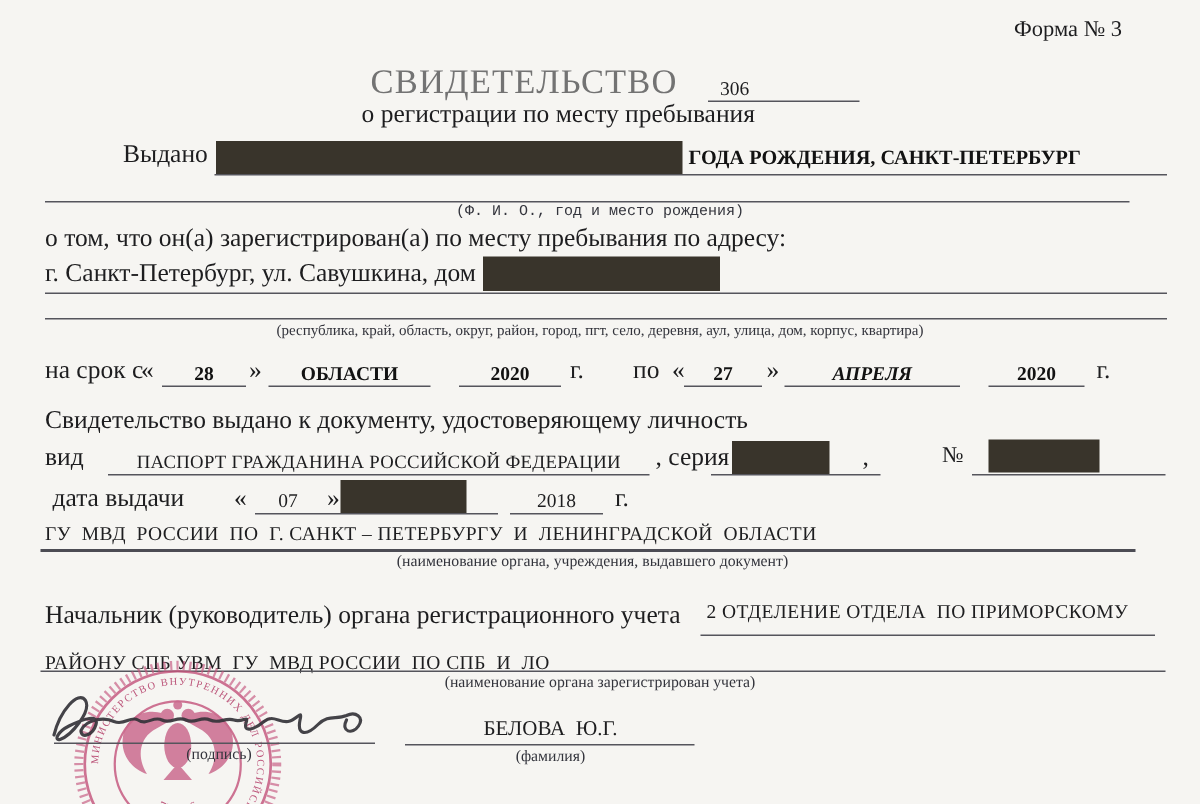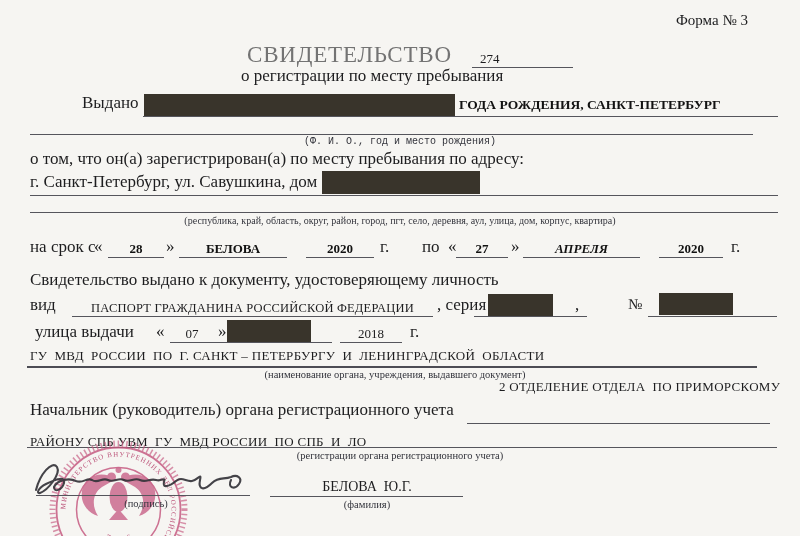--- a/index.html
+++ b/index.html
@@ -30,21 +30,21 @@
   .over{z-index:4;}
 </style>
 </head>
 <body>
 
 <div class="page">
 
   <div class="abs t15" style="left:676px;top:12px;">Форма № 3</div>
   <div class="abs title" style="left:247px;top:42px;">СВИДЕТЕЛЬСТВО</div>
   <div class="cell" style="left:472px;top:46px;width:101px;height:21px;justify-content:flex-start;">
-    <span class="t13" style="text-align:left;padding-left:8px;">274</span>
+    <span class="t13" style="text-align:left;padding-left:8px;">306</span>
   </div>
   <div class="abs t17" style="left:241px;top:66px;">о регистрации по месту пребывания</div>
 
   <div class="abs t17" style="left:82px;top:93px;">Выдано</div>
   <div class="rule" style="left:143px;top:116px;width:635px;"></div>
   <div class="redact" style="left:144px;top:94px;width:311px;height:22px;"></div>
   <div class="abs bold" style="left:459px;top:97px;font-size:13.5px;">ГОДА РОЖДЕНИЯ, САНКТ-ПЕТЕРБУРГ</div>
   <div class="rule" style="left:30px;top:134px;width:723px;"></div>
   <div class="abs caption" style="left:290px;top:136px;width:220px;font-size:10px;font-family:Liberation Mono, monospace;">(Ф. И. О., год и место рождения)</div>
 
@@ -55,21 +55,21 @@
   <div class="rule" style="left:30px;top:212px;width:748px;"></div>
   <div class="abs caption" style="left:155px;top:215px;width:490px;font-size:10px;">(республика, край, область, округ, район, город, пгт, село, деревня, аул, улица, дом, корпус, квартира)</div>
 
   <div class="abs t17" style="left:30px;top:237px;">на срок с</div>
   <div class="abs t17" style="left:94px;top:237px;">«</div>
   <div class="cell" style="left:108px;top:237px;width:56px;height:20px;">
       <span class="t13 bold">28</span>
     </div>
   <div class="abs t17" style="left:166px;top:237px;">»</div>
   <div class="cell" style="left:179px;top:237px;width:108px;height:20px;">
-      <span class="t13 bold">БЕЛОВА</span>
+      <span class="t13 bold">ОБЛАСТИ</span>
     </div>
   <div class="cell" style="left:306px;top:237px;width:68px;height:20px;">
       <span class="t13 bold">2020</span>
     </div>
   <div class="abs t17" style="left:380px;top:237px;">г.</div>
   <div class="abs t17" style="left:422px;top:237px;">по</div>
   <div class="abs t17" style="left:448px;top:237px;">«</div>
   <div class="cell" style="left:456px;top:237px;width:52px;height:20px;">
       <span class="t13 bold">27</span>
     </div>
@@ -88,43 +88,43 @@
       <span class="capsS">ПАСПОРТ ГРАЖДАНИНА РОССИЙСКОЙ ФЕДЕРАЦИИ</span>
     </div>
   <div class="abs t17" style="left:437px;top:295px;">, серия</div>
   <div class="rule" style="left:474px;top:316px;width:113px;"></div>
   <div class="redact" style="left:488px;top:294px;width:65px;height:22px;"></div>
   <div class="abs t17" style="left:575px;top:295px;">,</div>
   <div class="abs t15" style="left:628px;top:296px;">№</div>
   <div class="rule" style="left:648px;top:316px;width:129px;"></div>
   <div class="redact" style="left:659px;top:293px;width:74px;height:22px;"></div>
 
-  <div class="abs t17" style="left:35px;top:322px;">улица выдачи</div>
+  <div class="abs t17" style="left:35px;top:322px;">дата выдачи</div>
   <div class="abs t17" style="left:156px;top:322px;">«</div>
   <div class="cell" style="left:170px;top:321px;width:44px;height:21px;">
       <span class="t13">07</span>
     </div>
   <div class="abs t17" style="left:218px;top:322px;">»</div>
   <div class="rule" style="left:214px;top:342px;width:118px;"></div>
   <div class="redact" style="left:227px;top:320px;width:84px;height:22px;"></div>
   <div class="cell" style="left:340px;top:321px;width:62px;height:21px;">
       <span class="t13">2018</span>
     </div>
   <div class="abs t17" style="left:410px;top:322px;">г.</div>
 
   <div class="abs caps" style="left:30px;top:348px;">ГУ  МВД  РОССИИ  ПО  Г. САНКТ – ПЕТЕРБУРГУ  И  ЛЕНИНГРАДСКОЙ  ОБЛАСТИ</div>
   <div class="rule2" style="left:27px;top:366px;width:730px;"></div>
   <div class="abs caption" style="left:185px;top:369px;width:420px;">(наименование органа, учреждения, выдавшего документ)</div>
 
   <div class="abs t17" style="left:30px;top:400px;text-align:right;">Начальник (руководитель) органа регистрационного учета</div>
-  <div class="abs caps" style="left:471px;top:379px;margin-left:28px;">2 ОТДЕЛЕНИЕ ОТДЕЛА  ПО ПРИМОРСКОМУ</div>
+  <div class="abs caps" style="left:471px;top:400px;">2 ОТДЕЛЕНИЕ ОТДЕЛА  ПО ПРИМОРСКОМУ</div>
   <div class="rule" style="left:467px;top:423px;width:303px;"></div>
   <div class="abs caps" style="left:30px;top:418px;margin-top:16px;">РАЙОНУ СПБ УВМ  ГУ  МВД РОССИИ  ПО СПБ  И  ЛО</div>
   <div class="rule" style="left:27px;top:447px;width:750px;"></div>
-  <div class="abs caption" style="left:225px;top:450px;width:350px;">(регистрации органа регистрационного учета)</div>
+  <div class="abs caption" style="left:225px;top:450px;width:350px;">(наименование органа зарегистрирован учета)</div>
 
   <svg class="stamp" width="145" height="145" viewBox="0 0 145 145">
     <g fill="none" stroke="#c4567e">
       <circle cx="72.5" cy="72.5" r="66" stroke-width="6" stroke-dasharray="1.5 2.8" opacity=".7"></circle>
       <circle cx="72.5" cy="72.5" r="62" stroke-width="1.8" opacity=".9"></circle>
       <circle cx="72.5" cy="72.5" r="42" stroke-width="1.5" opacity=".9"></circle>
     </g>
     <defs>
       <path id="ringPath" d="M19.5,72.5 A53,53 0 0 1 125.5,72.5 A53,53 0 0 1 19.5,72.5"></path>
       <path id="numPath" d="M48,90 A27,27 0 0 0 97,90"></path>

